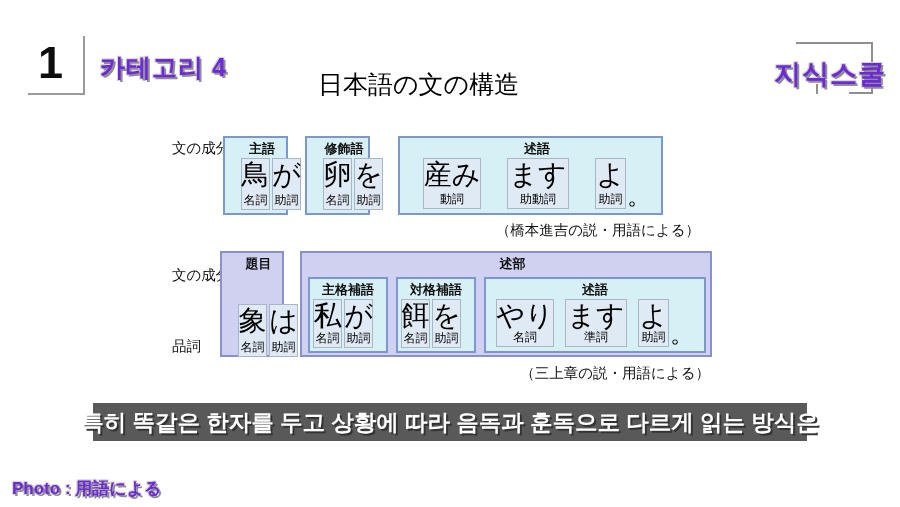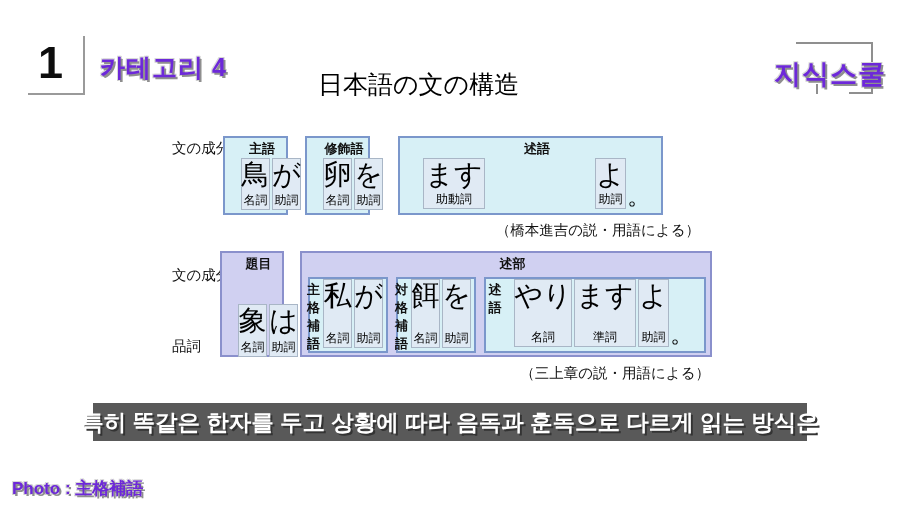--- a/index.html
+++ b/index.html
@@ -36,21 +36,21 @@
   .cells.spread { justify-content:space-between; padding:0 10px 4px 10px; }
   .cells.bottom { flex:0 0 56px; margin-top:auto; }
   .cell { background:#e0eaf4; border:1px solid #a9b6c6; display:flex; flex-direction:column;
     justify-content:space-between; align-items:center; }
   .cell .w { font-size:28px; line-height:1.05; margin-top:1px; white-space:nowrap; }
   .cell .p { font-size:12px; line-height:1.25; padding-bottom:1px; white-space:nowrap; }
   .w29{width:29px;} .w58{width:58px;} .w62{width:62px;} .w31{width:31px;}
   .punct { font-size:24px; align-self:flex-end; line-height:1.1; margin-left:1px; color:#000; }
   .attr { position:absolute; font-size:14.5px; color:#111; text-align:right; }
   .subbox { position:absolute; background:#d7f0f6; border:2px solid #7b97cb;
-    display:flex; flex-direction:row;justify-content:flex-end; }
+    display:flex; flex-direction:column; }
 
   
   .subtitle-bar { position:absolute; left:93px; top:403px; width:714px; height:38px;
     background:#595959; display:flex; align-items:center; justify-content:center; }
   .subtitle-text { color:#fff; font-weight:bold; font-size:22.5px; white-space:nowrap;
     text-shadow: 2px 2px 0 #333; }
   .credit { position:absolute; left:12px; top:477px; font-size:17px; }
 </style>
 </head>
 <body>
@@ -92,20 +92,24 @@
       <div class="cell w29">
         <span class="w">を</span>
         <span class="p">助詞</span>
       </div>
     </div>
   </div>
 
   <div class="group" style="left:398px; top:136px; width:265px; height:79px;">
     <div class="ghdr">述語</div>
     <div class="cells spread">
+      <div class="cell w58">
+        <span class="w">産み</span>
+        <span class="p">動詞</span>
+      </div>
       <div class="cell w62">
         <span class="w">ます</span>
         <span class="p">助動詞</span>
       </div>
       <div style="display:flex;">
         <div class="cell w31">
           <span class="w">よ</span>
           <span class="p">助詞</span>
         </div>
         <span class="punct">。</span>
@@ -184,15 +188,15 @@
       </div>
     </div>
   </div>
 
   <div class="attr" style="left:420px; top:364px; width:290px;">（三上章の説・用語による）</div>
 
   <div class="subtitle-bar">
     <span class="subtitle-text">특히 똑같은 한자를 두고 상황에 따라 음독과 훈독으로 다르게 읽는 방식은</span>
   </div>
 
-  <div class="credit embossed">Photo : 主格補語</div>
+  <div class="credit embossed">Photo : 用語による</div>
 
 </div>
 
 </body></html>

